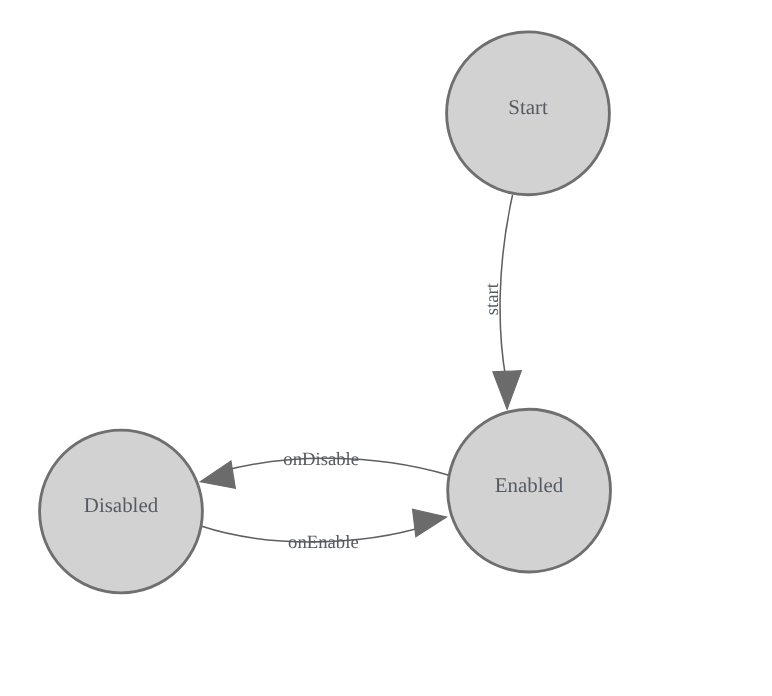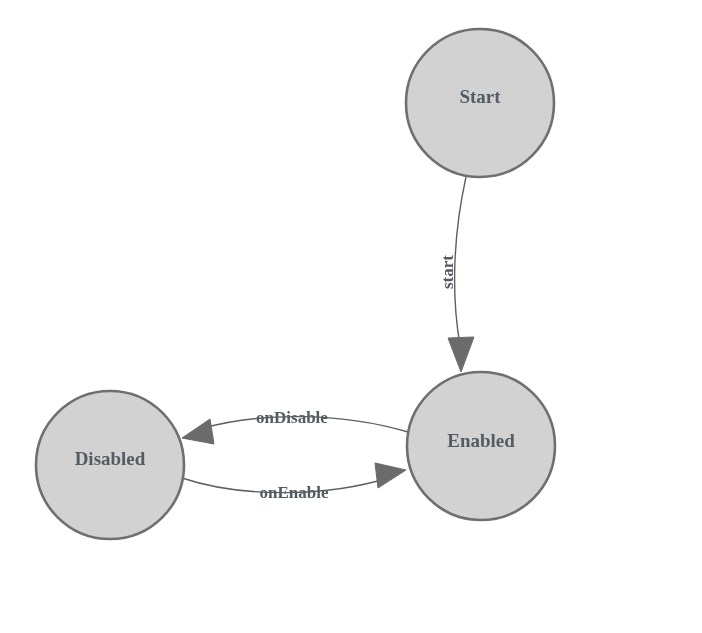--- a/index.html
+++ b/index.html
@@ -9,21 +9,20 @@
   }
   body {
     font-family: "Liberation Serif", "DejaVu Serif", serif;
   }
   #canvas {
     position: relative;
     width: 624px;
     height: 633px;
     background: #ffffff;
     overflow: hidden;
-    font-weight: bold;
   }
   #diagram-svg {
     position: absolute;
     top: 0;
     left: 0;
     width: 702px;
     height: 633px;
   }
   .node-circle {
     fill: #d2d2d2;

